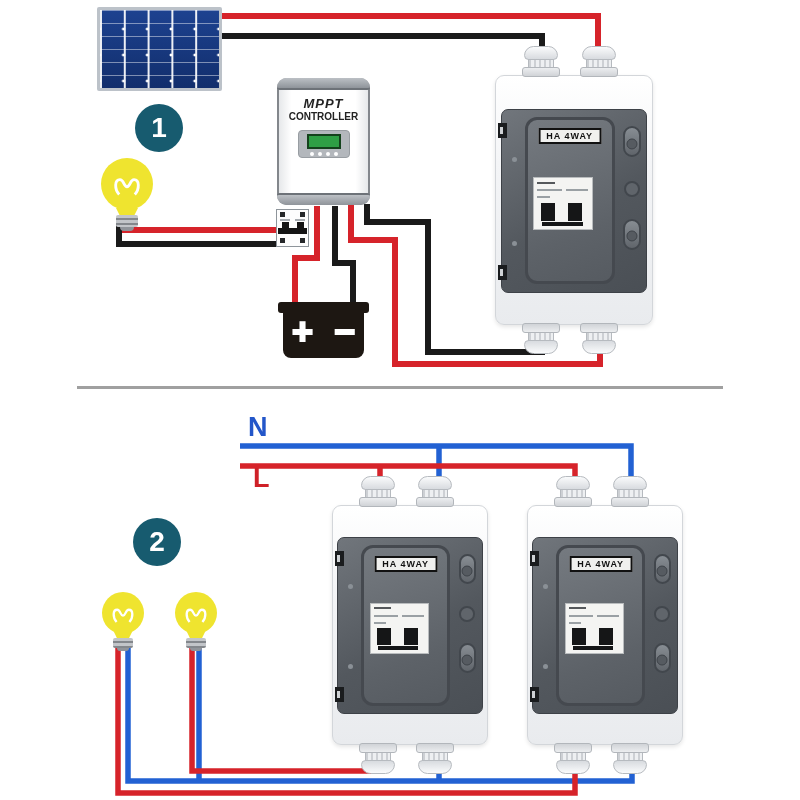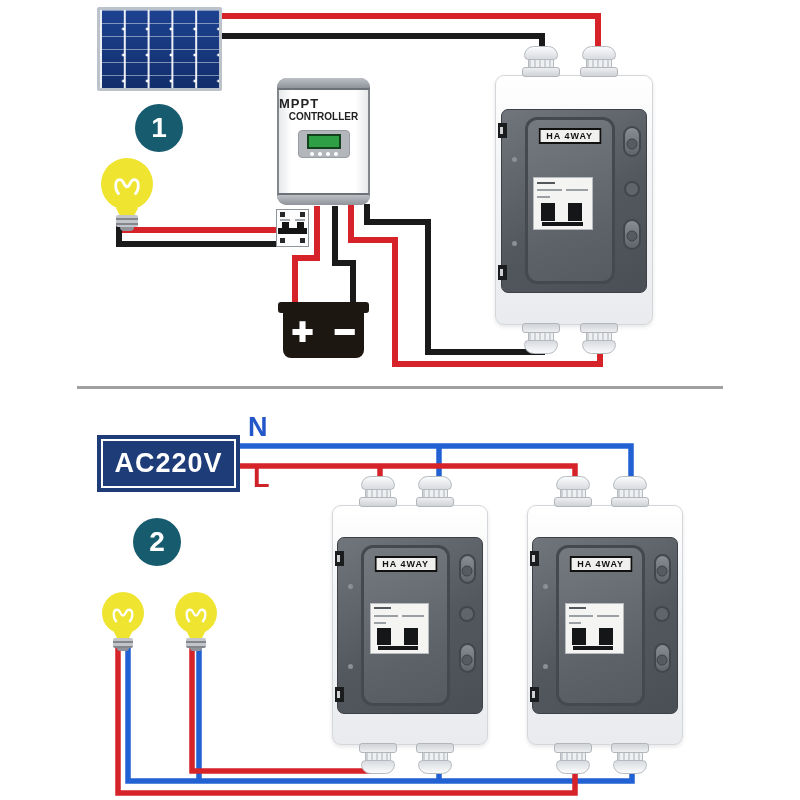--- a/index.html
+++ b/index.html
@@ -43,22 +43,22 @@
   .bulb.sm .nub{width:12px;height:3px;}
 
   
   .mppt{position:absolute;left:277px;top:78px;width:93px;height:127px;z-index:2;
         background:linear-gradient(90deg,#e6e8ea 0,#ffffff 14% 86%,#e6e8ea);
         border:2px solid #83878c;border-radius:10px;box-sizing:border-box;}
   .mppt .cap{position:absolute;left:-2px;right:-2px;height:10px;
              background:linear-gradient(180deg,#bcc0c5,#8f949a);}
   .mppt .cap.top{top:-2px;border-radius:10px 10px 3px 3px;border-bottom:2px solid #6d7278;}
   .mppt .cap.bot{bottom:-2px;border-radius:3px 3px 10px 10px;border-top:2px solid #6d7278;}
-  .mppt .t1{margin-top:16px;font-weight:bold;font-size:13px;color:#222;
-            letter-spacing:1px;}
+  .mppt .t1{margin-top:16px;text-align:center;font-weight:bold;font-size:13px;color:#222;
+            letter-spacing:1px;font-style:italic;}
   .mppt .t2{text-align:center;font-weight:bold;font-size:10px;color:#222;}
   .mppt .panel{position:absolute;left:50%;top:50px;transform:translateX(-50%);width:50px;
                height:26px;background:#b3b7bc;border:1px solid #989da2;border-radius:4px;}
   .mppt .screen{margin:3px auto 0;width:30px;height:11px;background:#2f9f45;
                 border:2px solid #14421c;box-sizing:content-box;}
   .mppt .btns{display:flex;justify-content:center;gap:4px;margin-top:3px;}
   .mppt .btns i{width:4px;height:4px;border-radius:50%;background:#fff;}
 
   
   .dcbreaker{position:absolute;left:276px;top:209px;width:33px;height:38px;z-index:2;
@@ -253,25 +253,20 @@
       <div class="latch l-top"></div>
       <div class="latch l-bot"></div>
       <div class="port"></div>
       <div class="wdot" style="left:7%;top:26%;"></div>
       <div class="wdot" style="left:7%;top:72%;"></div>
     </div>
   </div>
 
   <div class="divider"></div>
 
-  <div class="acbox">
-    <div class="acinner">
-      <span class="actext">AC220V</span>
-    </div>
-  </div>
   <div class="wlabel nlabel">N</div>
   <div class="wlabel llabel">L</div>
 
   <div class="badge" style="left:133px;top:518px;">
     <span>2</span>
   </div>
 
   <div class="bulb sm" style="left:102px;top:592px;">
     <div class="glass">
       <svg width="28" height="28" viewBox="0 0 24 24">

